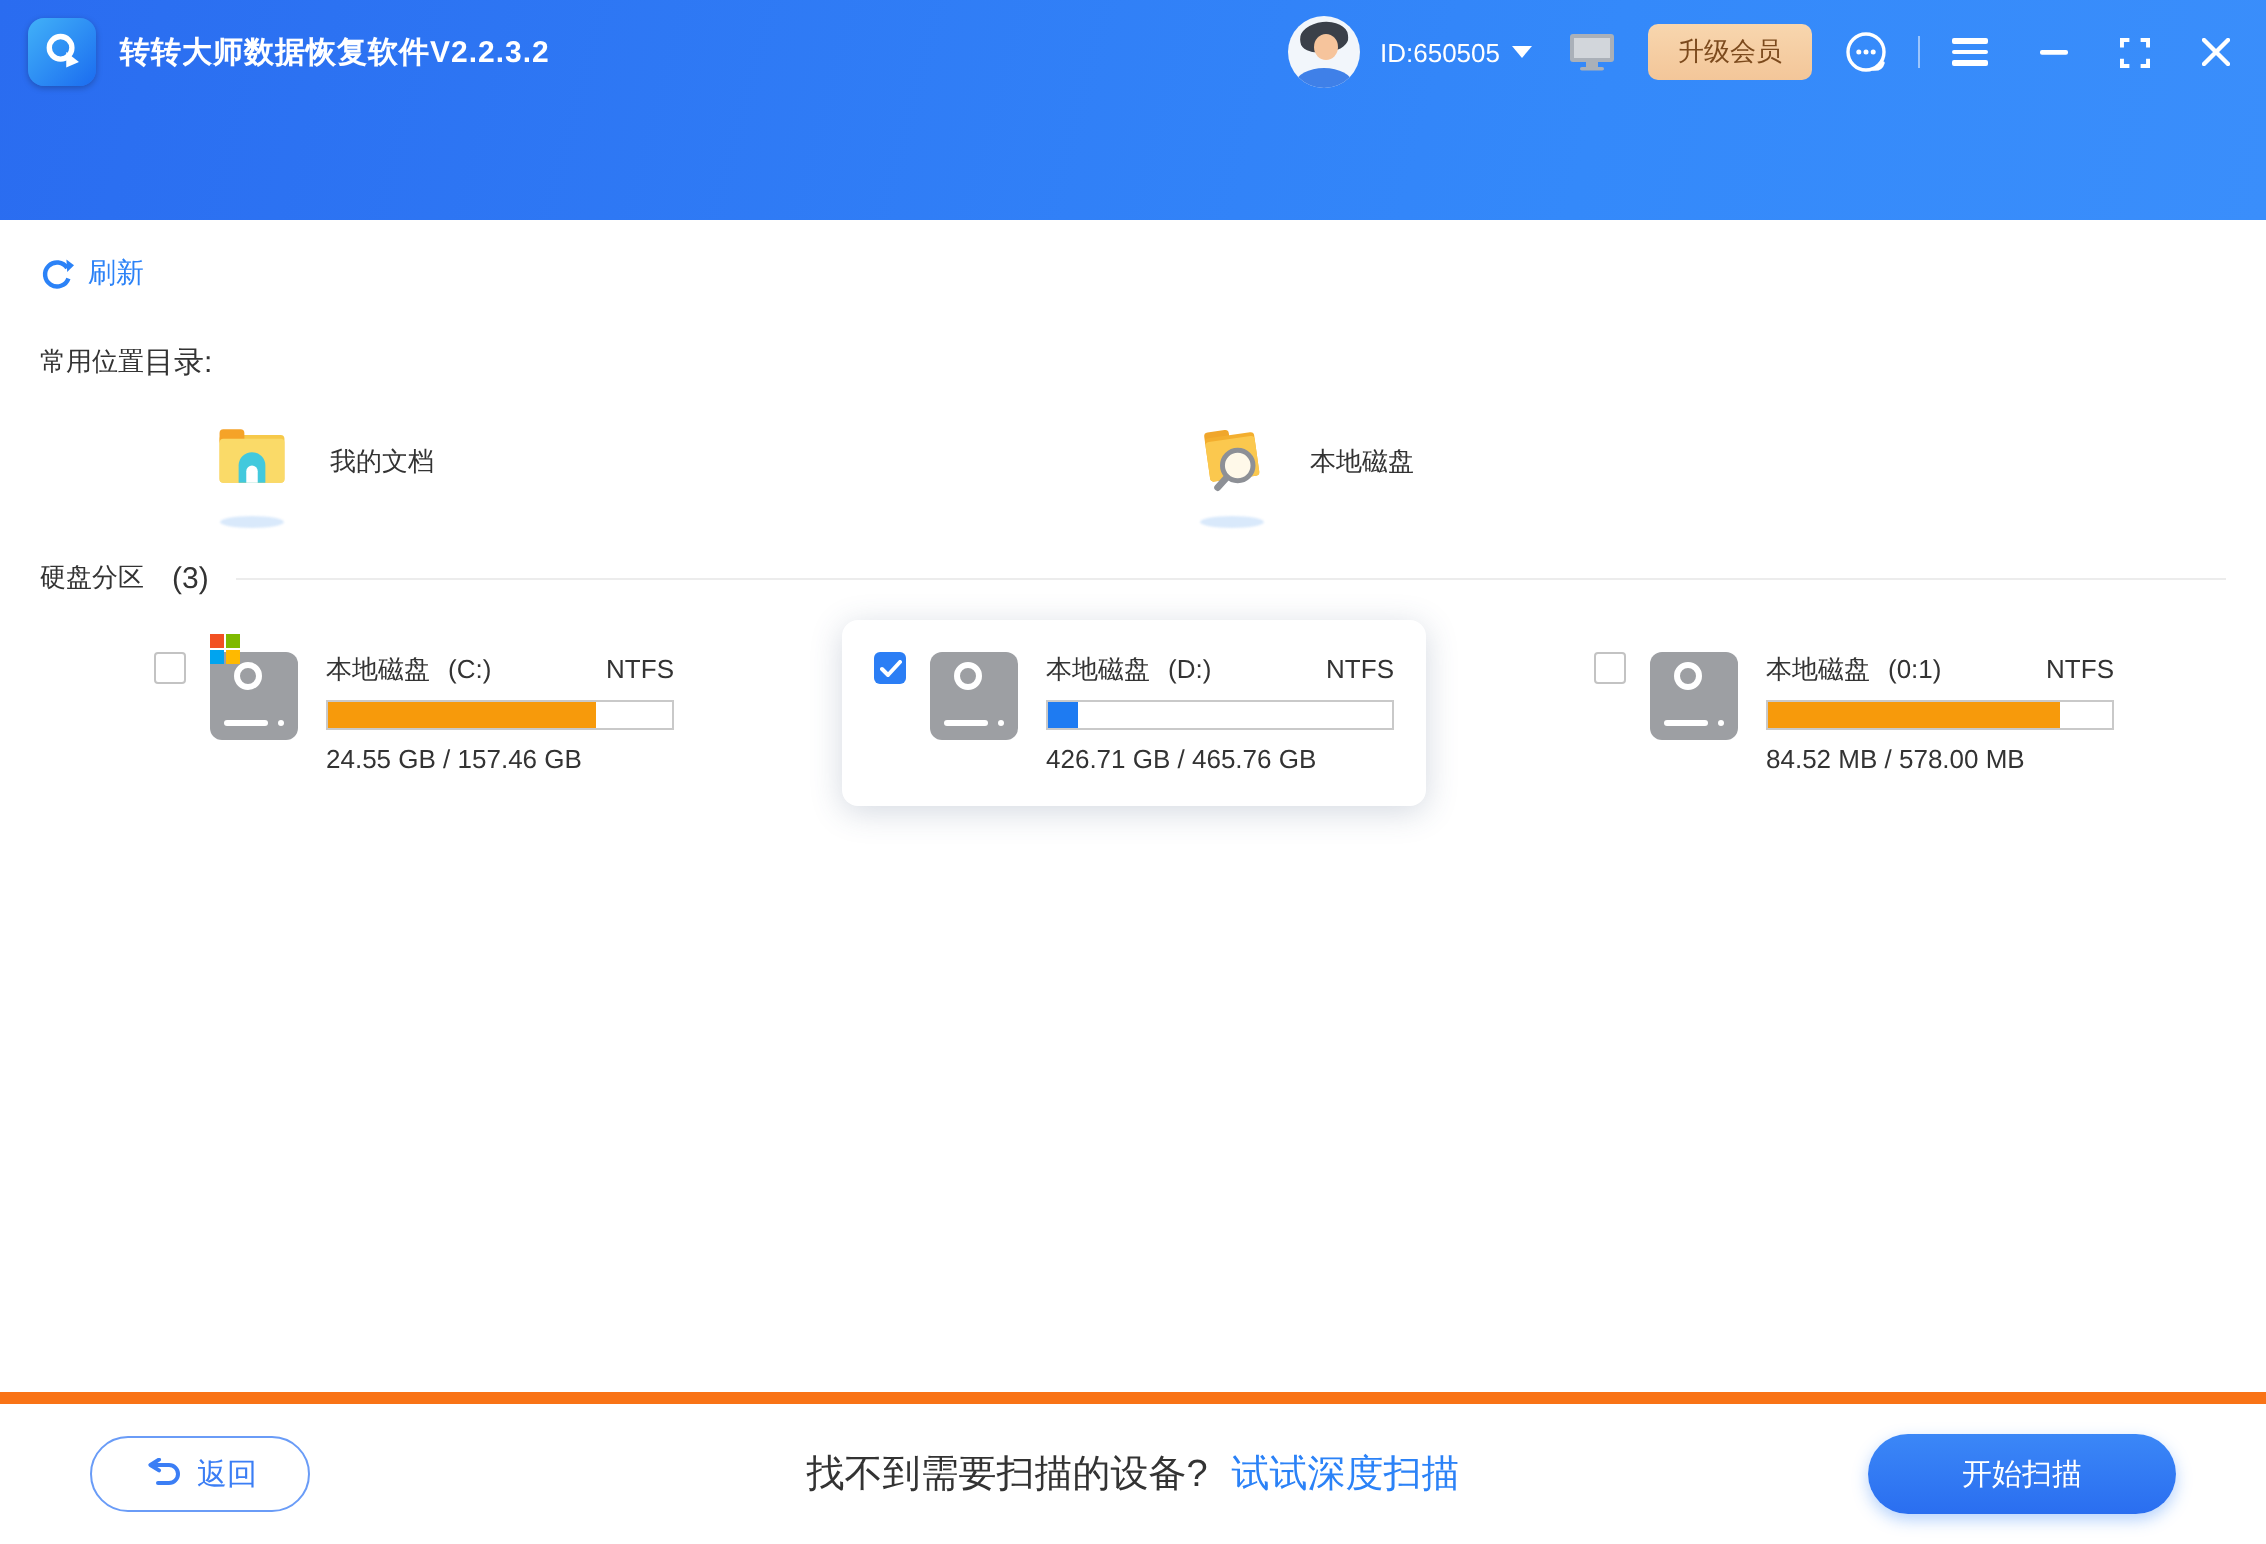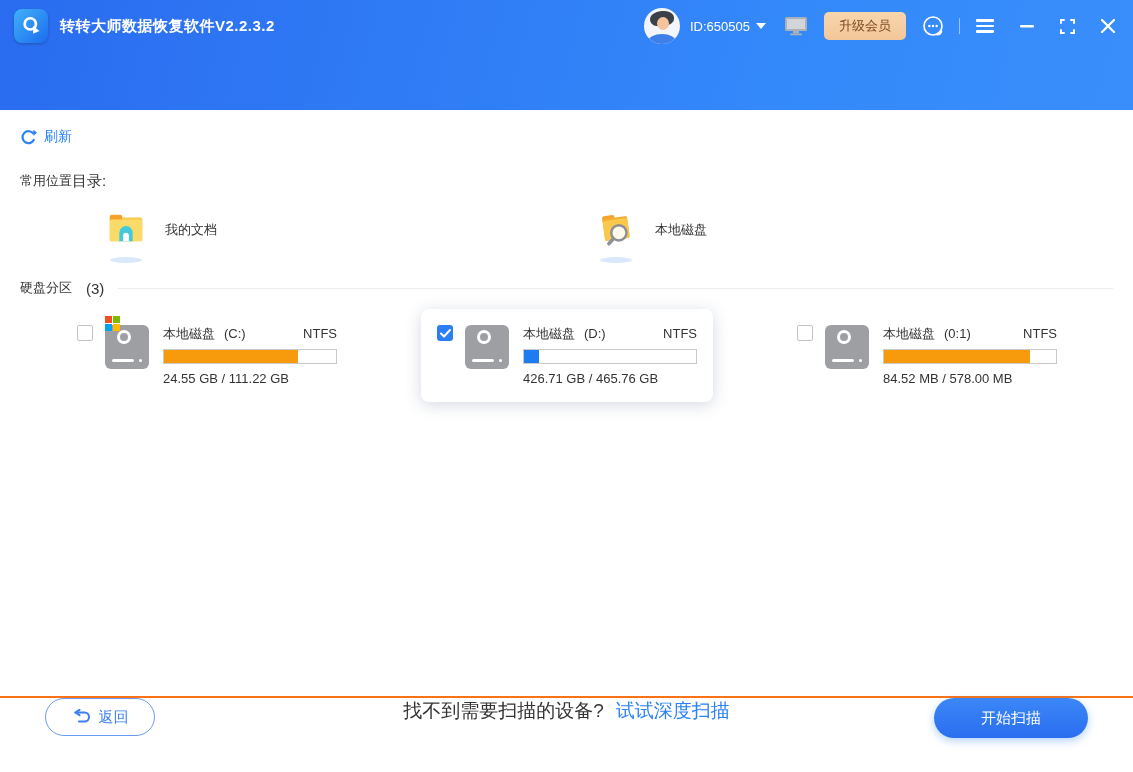--- a/index.html
+++ b/index.html
@@ -62,21 +62,21 @@
   .win-badge i { display:block; }
   .disk-info { flex:1; min-width:0; }
   .disk-name-row { display:flex; align-items:baseline; font-size:13px; color:#333; }
   .disk-letter { margin-left:9px; }
   .disk-fs { margin-left:auto; }
   .bar { margin-top:6px; height:15px; border:1px solid #c9c9c9; background:#fff; }
   .bar-fill { height:100%; }
   .disk-size { margin-top:7px; font-size:13px; color:#333; }
 
   
-  .footer { position:absolute; left:0; right:0; bottom:0; height:76px; border-top:2px solid #f97316; display:flex; padding:0 45px; background:#fff; }
+  .footer { position:absolute; left:0; right:0; bottom:0; height:76px; border-top:6px solid #f97316; display:flex; align-items:center; padding:0 45px; background:#fff; }
   .back-btn { width:110px; height:38px; border-radius:19px; border:1px solid #6a9cf7; background:#fff; color:#3b7ef5; font-size:15px; display:flex; align-items:center; justify-content:center; gap:8px; cursor:pointer; }
   .footer-center { position:absolute; left:50%; transform:translateX(-50%); display:flex; align-items:center; gap:12px; font-size:19px; }
   .hint-text { color:#333; }
   .deep-scan { color:#2b82f7; cursor:pointer; }
   .start-btn { margin-left:auto; width:154px; height:40px; border-radius:20px; border:none; background:linear-gradient(180deg,#3b87f7,#2a6ef0); color:#fff; font-size:15px; cursor:pointer; box-shadow:0 3px 8px rgba(43,126,245,.35); }
 </style>
 </head>
 <body>
 
 <div class="app">
@@ -231,21 +231,21 @@
         </div>
         <div class="disk-info">
           <div class="disk-name-row">
             <span>本地磁盘</span>
             <span class="disk-letter">(C:)</span>
             <span class="disk-fs">NTFS</span>
           </div>
           <div class="bar">
             <div class="bar-fill" style="width: 78%; background-color: rgb(247, 154, 11);"></div>
           </div>
-          <div class="disk-size">24.55 GB / 111.22 GB</div>
+          <div class="disk-size">24.55 GB / 157.46 GB</div>
         </div>
       </div>
 
       <div class="disk-item selected">
         <div class="checkbox checked">
           <svg width="11" height="9" viewBox="0 0 11 9">
               <polyline points="1,4.5 4,7.5 10,1" fill="none" stroke="#fff" stroke-width="2" stroke-linecap="round" stroke-linejoin="round"></polyline>
             </svg>
         </div>
         <div class="drive-wrap">

